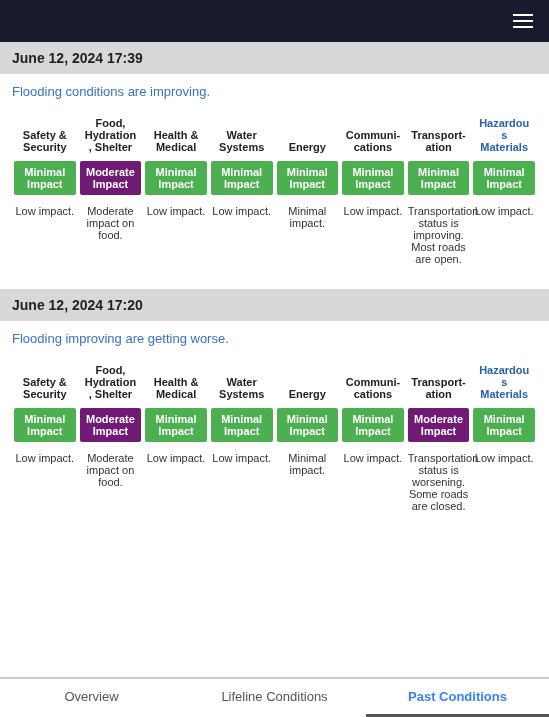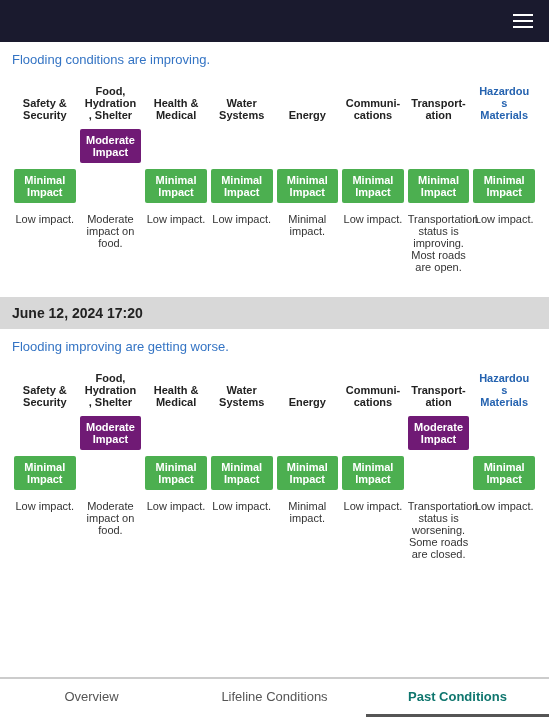--- a/index.html
+++ b/index.html
@@ -77,21 +77,21 @@
     .badge {
       display: inline-block;
       width: 100%;
       padding: 5px 2px;
       font-size: 11px;
       font-weight: bold;
       color: #fff;
       text-align: center;
       border-radius: 2px;
     }
-    .badge-green { background: #4caf50; margin-top: 40px; }
+    .badge-green { background: #4caf50; }
     .badge-orange { background: #701a75; color: #fff; }
     .impact-text-blue { color: #3474c4; font-size: 11px; }
     .impact-text-gray { color: #555; font-size: 11px; }
 
     .bottom-tabs {
       position: fixed;
       bottom: 0;
       width: 549px;
       display: flex;
       border-top: 2px solid #ccc;
@@ -101,21 +101,21 @@
     .tab {
       flex: 1;
       text-align: center;
       padding: 10px 4px;
       font-size: 13px;
       color: #555;
       cursor: pointer;
       border-bottom: 3px solid transparent;
     }
     .tab.active {
-      color: #0f766e;
+      color: #3b82f6;
       font-weight: bold;
       border-bottom: 3px solid #555;
     }
     .content-area {
       padding-bottom: 50px;
     }
   </style>
 </head>
 <body>
 
@@ -125,20 +125,21 @@
     <span class="header-title"></span>
     <div class="hamburger">
       <span></span>
         <span></span>
         <span></span>
     </div>
   </div>
 
   <div class="content-area">
 
+  <div class="section-header">June 12, 2024 17:39</div>
       <div class="section-body">
         <div class="flooding-text">Flooding conditions are improving.</div>
         <table class="grid-table">
           <thead>
             <tr>
               <th>Safety &amp;<br>Security</th>
               <th>Food,<br>Hydration<br>, Shelter</th>
               <th>Health &amp;<br>Medical</th>
               <th>Water<br>Systems</th>
               <th>Energy</th>

